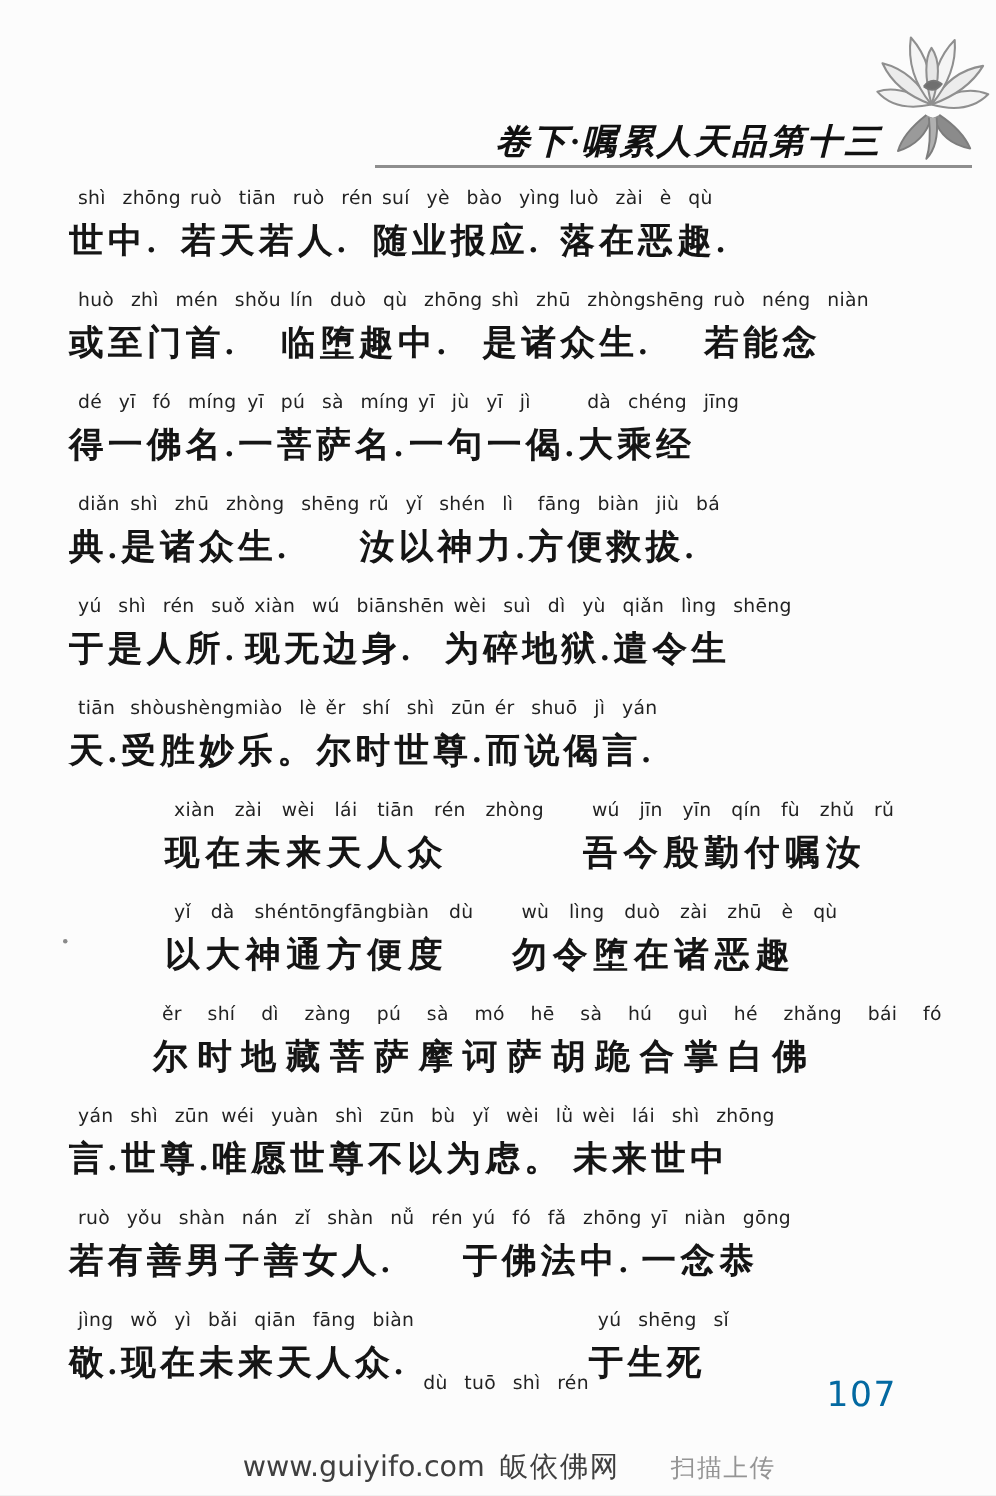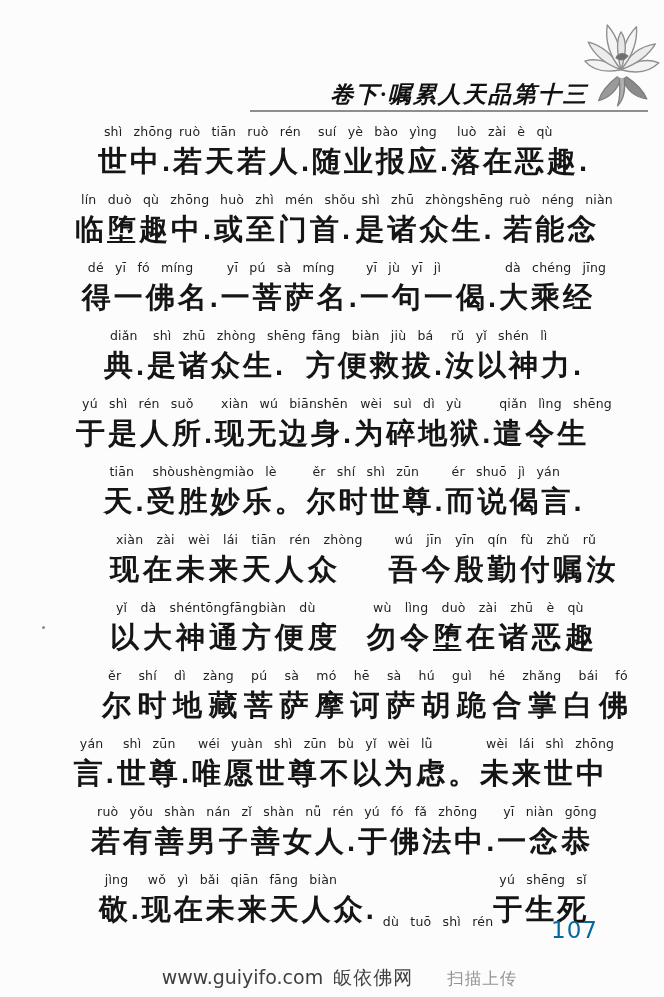--- a/index.html
+++ b/index.html
@@ -33,33 +33,33 @@
   }
 
   
   .text-area {
     position:absolute; top:122px; left:46px; right:22px;
   }
   .line {
     display:flex; align-items:flex-end;
     height:60px; margin-bottom:8px;
   }
-  .line.justify { justify-content:center; }
+  .line.justify { justify-content:flex-start; }
   .line.verse   { justify-content:flex-start; padding-left:64px; gap:26px; margin-top:7px; }
   .line.indent-wide { justify-content:flex-start; padding-left:56px; margin-top:4px; }
 
   .segment { display:flex; flex-direction:column; }
   .pinyin {
     font-size:12.5px; line-height:16px; color:#222;
     letter-spacing:0.2px; word-spacing:7px;
     white-space:nowrap; padding-left:6px;
   }
   .hanzi {
-    font-family:Liberation Sans, sans-serif;
-    font-size:29px; line-height:42px; font-weight:600;
+    font-family:Liberation Serif, serif;
+    font-size:23px; line-height:42px; font-weight:600;
     letter-spacing:3px; white-space:nowrap; color:#151515;
   }
   .line.verse .hanzi { letter-spacing:4px; }
   .line.verse .pinyin { word-spacing:9px; }
   .line.indent-wide .hanzi { letter-spacing:6.5px; }
   .line.indent-wide .pinyin { word-spacing:13px; }
 
   
   .page-number {
     position:absolute; top:917px; left:551px;
@@ -122,28 +122,28 @@
           <div class="pinyin">suí yè bào yìng</div>
           <div class="hanzi">随业报应.</div>
         </div>
         <div class="segment">
           <div class="pinyin">luò zài è qù</div>
           <div class="hanzi">落在恶趣.</div>
         </div>
       </div>
       <div class="line justify">
         <div class="segment">
+          <div class="pinyin">huò zhì mén shǒu</div>
+          <div class="hanzi">或至门首.</div>
+        </div>
+        <div class="segment">
           <div class="pinyin">lín duò qù zhōng</div>
           <div class="hanzi">临堕趣中.</div>
         </div>
         <div class="segment">
-          <div class="pinyin">huò zhì mén shǒu</div>
-          <div class="hanzi">或至门首.</div>
-        </div>
-        <div class="segment">
           <div class="pinyin">shì zhū zhòngshēng</div>
           <div class="hanzi">是诸众生.</div>
         </div>
         <div class="segment">
           <div class="pinyin">ruò néng niàn</div>
           <div class="hanzi">若能念</div>
         </div>
       </div>
       <div class="line justify">
         <div class="segment">
@@ -166,26 +166,26 @@
       <div class="line justify">
         <div class="segment">
           <div class="pinyin">diǎn</div>
           <div class="hanzi">典.</div>
         </div>
         <div class="segment">
           <div class="pinyin">shì zhū zhòng shēng</div>
           <div class="hanzi">是诸众生.</div>
         </div>
         <div class="segment">
+          <div class="pinyin">rǔ yǐ shén lì</div>
+          <div class="hanzi">汝以神力.</div>
+        </div>
+        <div class="segment">
           <div class="pinyin">fāng biàn jiù bá</div>
           <div class="hanzi">方便救拔.</div>
-        </div>
-        <div class="segment">
-          <div class="pinyin">rǔ yǐ shén lì</div>
-          <div class="hanzi">汝以神力.</div>
         </div>
       </div>
       <div class="line justify">
         <div class="segment">
           <div class="pinyin">yú shì rén suǒ</div>
           <div class="hanzi">于是人所.</div>
         </div>
         <div class="segment">
           <div class="pinyin">xiàn wú biānshēn</div>
           <div class="hanzi">现无边身.</div>

